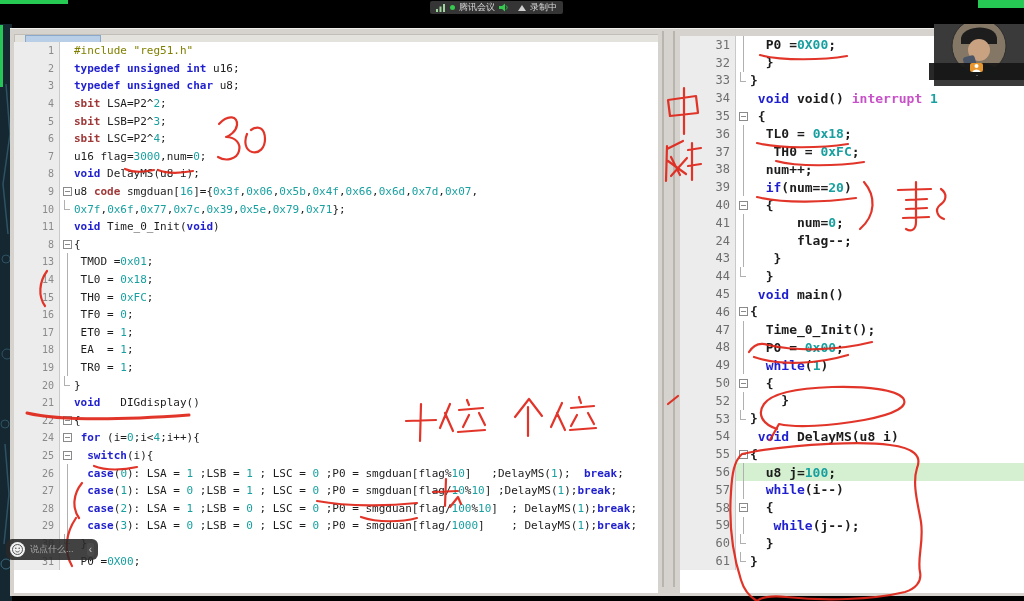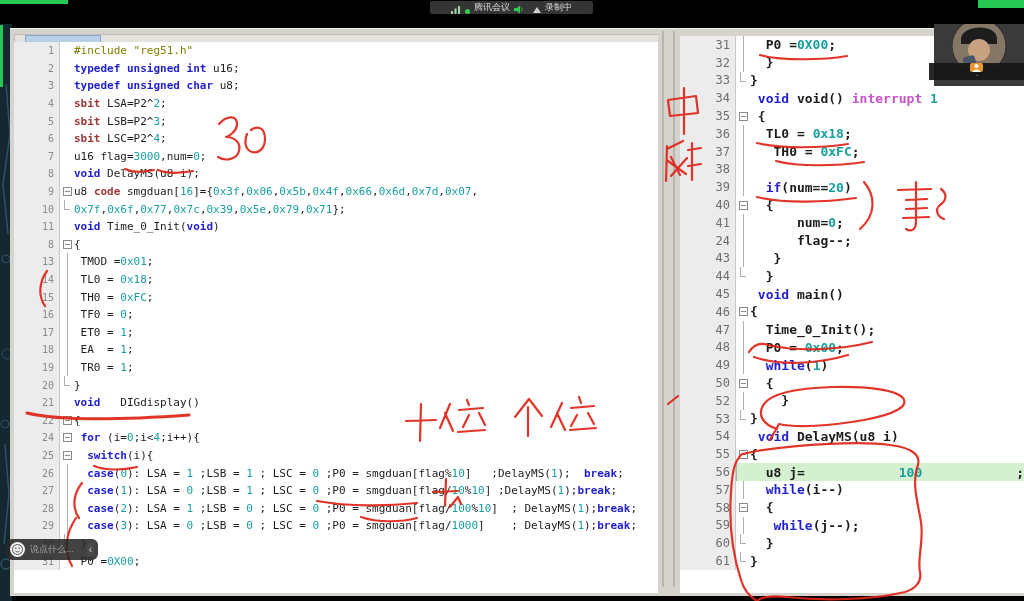--- a/index.html
+++ b/index.html
@@ -5,22 +5,22 @@
   html,body{margin:0;padding:0;background:#000;}
   .stage{position:relative;width:1024px;height:601px;background:#000;overflow:hidden;
          font-family:"Liberation Sans",sans-serif;}
   
   .desktop-strip{position:absolute;left:0;top:24px;width:12px;height:577px;background:#152731;z-index:1;}
   .green-accent-tl{position:absolute;left:0;top:0;width:68px;height:4px;background:#26c953;z-index:61;}
   .green-accent-tr{position:absolute;left:978px;top:0;width:46px;height:8px;background:#26c953;z-index:61;}
   .green-accent-strip{position:absolute;left:0;top:25px;width:3px;height:62px;background:#27c457;z-index:2;}
   
   .topbar{position:absolute;left:0;top:0;width:1024px;height:24px;background:#000;z-index:60;}
-  .status-pill{position:absolute;left:430px;top:1px;height:13px;display:flex;align-items:flex-end;gap:4px;
-    background:rgba(58,58,58,.92);border-radius:2px;padding:0 21px;color:#d8d8d8;font-size:9px;line-height:13px;}
+  .status-pill{position:absolute;left:430px;top:1px;height:13px;display:flex;align-items:center;gap:4px;
+    background:rgba(58,58,58,.92);border-radius:2px;padding:0 6px;color:#d8d8d8;font-size:9px;line-height:13px;}
   .status-pill .dot{width:5px;height:5px;border-radius:50%;background:#35c94f;}
   .status-pill svg{display:block;}
   
   .win{position:absolute;left:10px;top:28px;width:1014px;height:567px;background:#d6d3ce;z-index:10;
        border-top:1px solid #efefea;}
   .hscroll{position:absolute;left:4px;top:5px;width:644px;height:9px;background:#e4e2dc;border:1px solid #c2bfb8;}
   .hscroll .thumb{position:absolute;left:10px;top:0;width:74px;height:7px;background:#b9cfe8;border:1px solid #8aa8cc;}
   .pane{position:absolute;background:#fff;overflow:hidden;}
   .pane-left{left:4px;top:13px;width:644px;height:551px;}
   .pane-right{left:670px;top:7px;width:344px;height:557px;}
@@ -32,21 +32,21 @@
      color:#8a8a8a;font-family:"DejaVu Sans Mono",monospace;font-size:10px;height:100%;
      display:flex;align-items:center;justify-content:flex-end;}
   .pane-right .g{flex:0 0 50px;font-size:12px;color:#6e6e6e;}
   .fold{flex:0 0 14px;height:100%;display:flex;align-items:center;justify-content:center;background:#fff;}
   .f-b::before{content:"";width:7px;height:7px;border:1px solid #8a8a8a;background:#fff linear-gradient(#8a8a8a,#8a8a8a) center/5px 1px no-repeat;}
   .f-m::before{content:"";width:1px;height:100%;background:#b0b0b0;}
   .f-e::before{content:"";width:5px;height:9px;border-left:1px solid #b0b0b0;border-bottom:1px solid #b0b0b0;margin-bottom:8px;}
   .ct{flex:1;white-space:pre;font-family:"DejaVu Sans Mono",monospace;font-size:11px;height:100%;
       display:flex;align-items:center;}
   .pane-right .ct{font-size:13px;font-weight:bold;}
-  .code-row.hl .fold,.code-row.hl .ct{background:#d5f0d0;justify-content:space-between;}
+  .code-row.hl .fold,.code-row.hl .ct{background:#d5f0d0;}
   .c-t{color:#1c1c1c}.c-k{color:#1f1fd0;font-weight:bold}.c-n{color:#18a0a0}
   .c-g{color:#808000}.c-m{color:#a03838;font-weight:bold}.c-v{color:#c850c8;font-weight:bold}
   
   .anno{position:absolute;left:0;top:0;width:1024px;height:601px;z-index:40;pointer-events:none;}
   .anno path{fill:none;stroke:#e02418;stroke-width:2.2;stroke-linecap:round;stroke-linejoin:round;opacity:.92;}
   .anno path.w3{stroke-width:3;}
   
   .webcam{position:absolute;left:934px;top:8px;width:90px;height:78px;background:#3a3a3a;z-index:50;}
   .badge{position:absolute;left:929px;top:63px;width:95px;height:17px;background:rgba(22,22,22,.92);
          display:flex;align-items:center;gap:3px;padding:0 3px;z-index:55;box-sizing:border-box;flex-direction:column;}
@@ -271,20 +271,21 @@
             <span class="ct"><span class="c-t">  TL0 = </span><span class="c-n">0x18</span><span class="c-t">;</span></span>
           </div>
           <div class="code-row">
             <span class="g">37</span>
             <span class="fold f-m"></span>
             <span class="ct"><span class="c-t">   TH0 = </span><span class="c-n">0xFC</span><span class="c-t">;</span></span>
           </div>
           <div class="code-row">
             <span class="g">38</span>
             <span class="fold f-m"></span>
+            <span class="ct"><span class="c-t">  num++;</span></span>
           </div>
           <div class="code-row">
             <span class="g">39</span>
             <span class="fold f-m"></span>
             <span class="ct"><span class="c-t">  </span><span class="c-k">if</span><span class="c-t">(num==</span><span class="c-n">20</span><span class="c-t">)</span></span>
           </div>
           <div class="code-row">
             <span class="g">40</span>
             <span class="fold f-b"></span>
             <span class="ct"><span class="c-t">  {</span></span>

